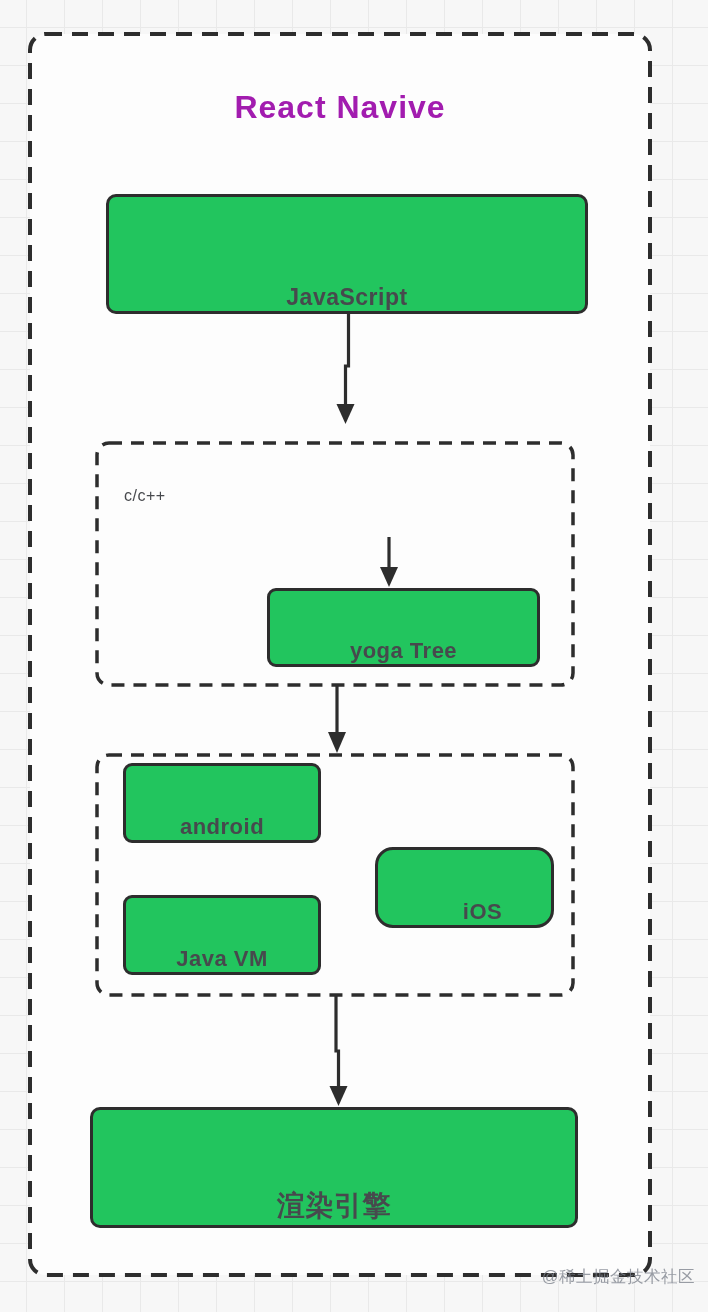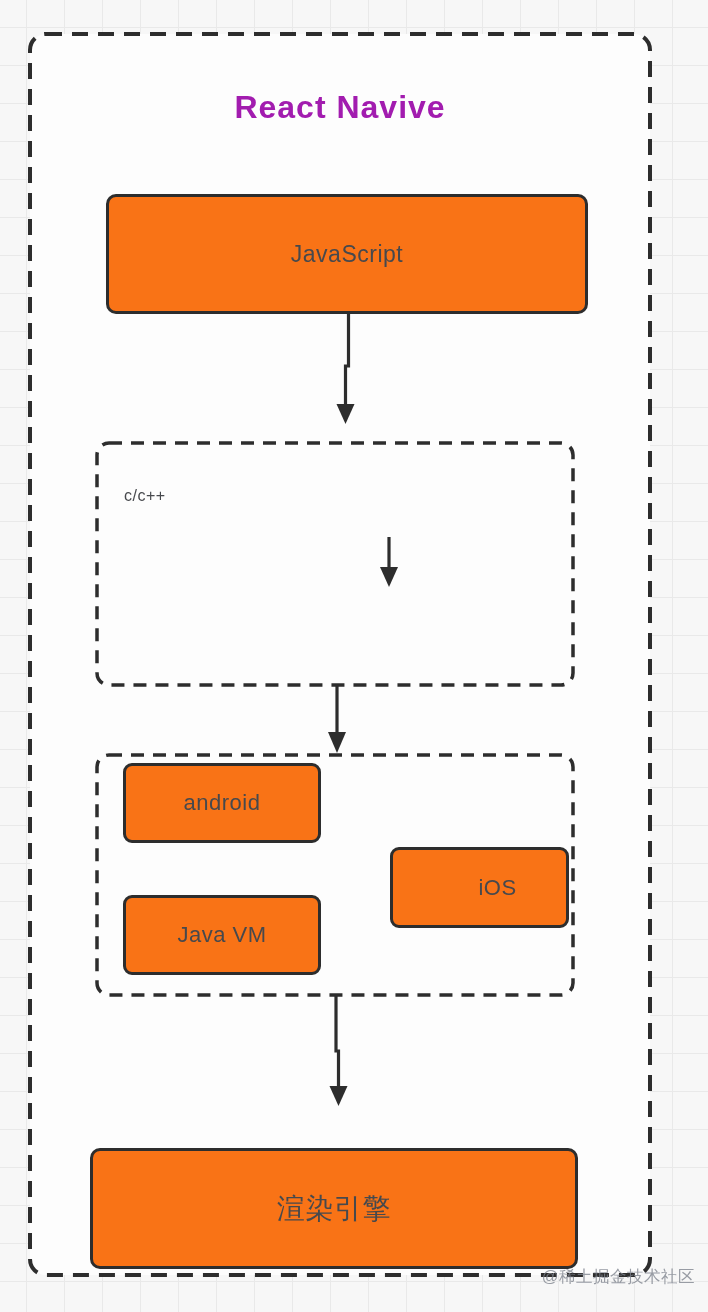--- a/index.html
+++ b/index.html
@@ -18,23 +18,23 @@
   .diagram-title {
     position: absolute; z-index: 2;
     left: 28px; top: 89px; width: 624px;
     text-align: center;
     font-size: 32px; font-weight: 600; letter-spacing: 1px;
     color: #a21caf;
   }
   .node {
     position: absolute; z-index: 2; box-sizing: border-box;
     border: 3.5px solid #2d2d2d; border-radius: 10px;
-    background: #f97316;
-    display: flex; align-items: center; justify-content: center;
-    font-size: 22px; color: #47494d; letter-spacing: 0.5px;
+    background: #22c55e;
+    display: flex; align-items: flex-end; justify-content: center;
+    font-size: 22px; color: #47494d; letter-spacing: 0.5px; font-weight: bold;
   }
   .group-label {
     position: absolute; z-index: 2;
     font-size: 16px; color: #47494d; letter-spacing: 0.5px;
   }
   .watermark {
     position: absolute; z-index: 3;
     top: 1266px; right: 13px;
     font-size: 16.5px; color: rgba(128, 133, 142, 0.8);
     letter-spacing: 0.5px;
@@ -77,32 +77,35 @@
 
   <div class="diagram-title">React Navive</div>
 
   <div class="node" style="left:106px; top:194px; width:482px; height:120px; font-size:23px;">
     <span>JavaScript</span>
   </div>
 
   <div class="group-label" style="left:124px; top:487px;">c/c++</div>
 
 
+  <div class="node" style="left:267px; top:588px; width:273px; height:79px; border-radius:9px;">
+    <span>yoga Tree</span>
+  </div>
 
   <div class="node" style="left:123px; top:763px; width:198px; height:80px; border-radius:9px;">
     <span>android</span>
   </div>
 
   <div class="node" style="left:123px; top:895px; width:198px; height:80px; border-radius:9px;">
     <span>Java VM</span>
   </div>
 
-  <div class="node" style="left:390px; top:847px; width:179px; height:81px; border-radius:9px;padding-left:36px;">
+  <div class="node" style="left:375px; top:847px; width:179px; height:81px; border-radius:18px;padding-left:36px;">
     <span>iOS</span>
   </div>
 
-  <div class="node" style="left:90px; top:1107px; width:488px; height:121px; font-size:28px;margin-top:41px;">
+  <div class="node" style="left:90px; top:1107px; width:488px; height:121px; font-size:28px;">
     <span>渲染引擎</span>
   </div>
 
   <div class="watermark">@稀土掘金技术社区</div>
 
 </div>
 
 </body></html>

